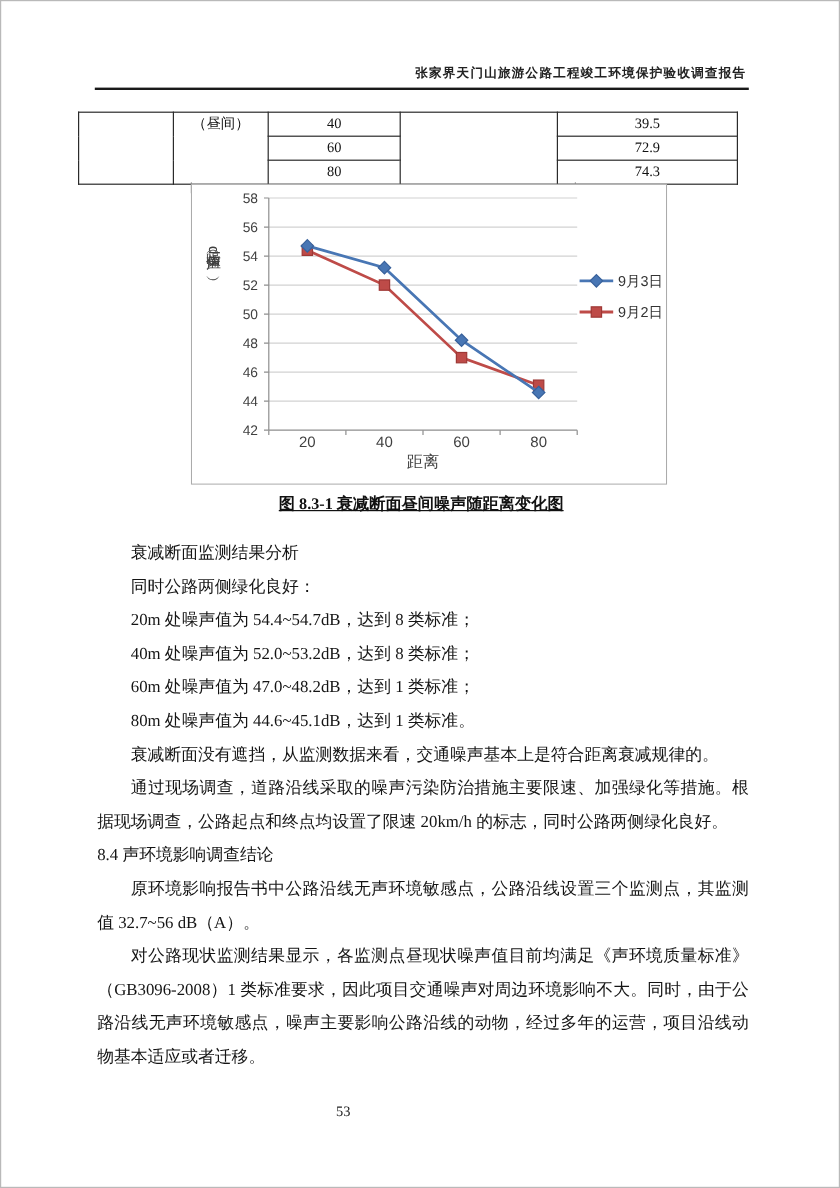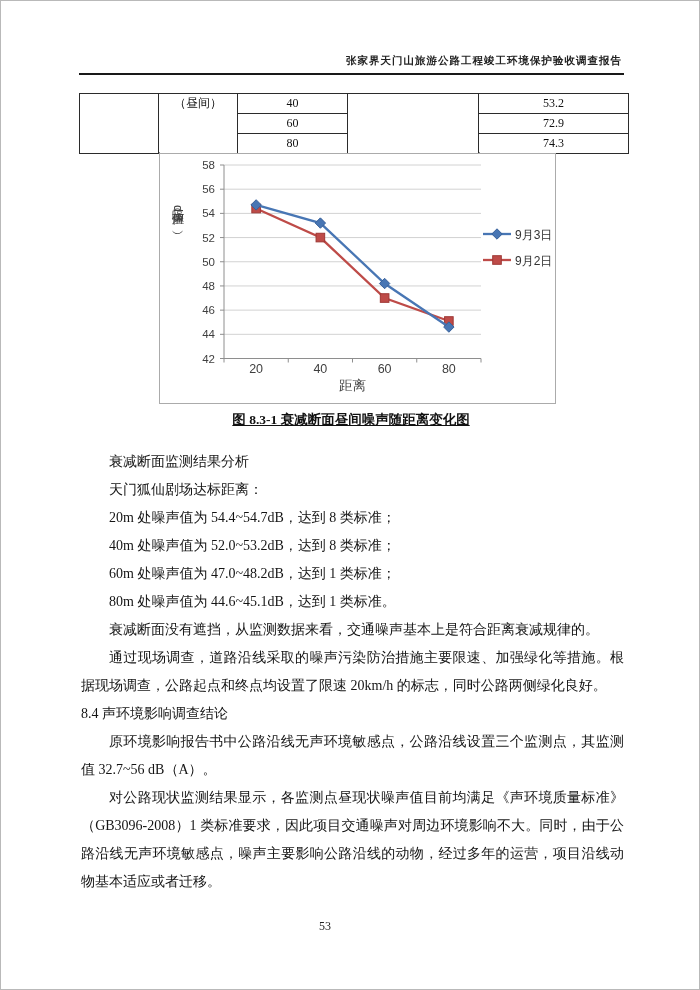--- a/index.html
+++ b/index.html
@@ -8,21 +8,21 @@
     background:#fff;border:1px solid #b9b9b9;overflow:hidden;
     font-family:"Liberation Serif",serif;color:#1a1a1a;
   }
   .header-title{
     position:absolute;top:53px;right:77px;
     font-family:"Liberation Sans",sans-serif;font-size:10.5px;font-weight:bold;
     letter-spacing:1px;color:#222;
   }
   .header-rule{position:absolute;left:78px;top:72px;width:545px;height:2px;background:#191919;}
   table.data-table{
-    position:absolute;left:78px;top:92px;border-collapse:collapse;table-layout:fixed;
+    position:absolute;left:64px;top:92px;border-collapse:collapse;table-layout:fixed;
     font-size:12px;color:#111;
   }
   table.data-table td{
     border:1px solid #2b2b2b;height:19px;padding:0;text-align:center;
     font-family:"Liberation Serif",serif;overflow:hidden;
   }
   td.cell-top{vertical-align:top;line-height:19px;}
   .table-stub{position:absolute;width:1px;height:9px;background:#8a8a8a;top:151px;}
   .chart-wrap{position:absolute;left:158px;top:152px;width:397px;height:251px;}
   svg{font-family:"Liberation Sans",sans-serif;}
@@ -31,21 +31,21 @@
     font-size:13.5px;font-weight:bold;color:#111;text-decoration:underline;
   }
   .body-text{
     position:absolute;left:80px;top:447px;width:543px;
     font-size:14px;line-height:28px;text-align:justify;color:#141414;
   }
   .body-text p{margin:0;text-indent:2em;}
   .body-text p.heading{text-indent:0;}
   .page-number{
     position:absolute;left:0;bottom:55px;width:570px;text-align:center;
-    font-size:12px;color:#222;padding-left:39px;
+    font-size:12px;color:#222;
   }
 </style>
 </head>
 <body>
 
 <div class="page">
 
   <div class="header-title">张家界天门山旅游公路工程竣工环境保护验收调查报告</div>
   <div class="header-rule"></div>
 
@@ -56,21 +56,21 @@
         <col style="width:110px">
         <col style="width:131px">
         <col style="width:150px">
     </colgroup>
     <tbody>
       <tr>
         <td rowspan="3" class="cell-top"></td>
         <td rowspan="3" class="cell-top">（昼间）</td>
         <td>40</td>
         <td rowspan="3" class="cell-top"></td>
-        <td>53.2</td>
+        <td>39.5</td>
       </tr>
       <tr>
         <td>60</td>
         <td>72.9</td>
       </tr>
       <tr>
         <td>80</td>
         <td>74.3</td>
       </tr>
     </tbody>
@@ -136,21 +136,21 @@
         <line x1="324" y1="107" x2="352" y2="107" stroke="#BE4B48" stroke-width="2.3"></line>
         <rect x="333.7" y="102.7" width="8.6" height="8.6" fill="#BE4B48" stroke="#9E3835"></rect>
         <text x="356" y="111.5" font-size="12" fill="#333333">9月2日</text>
       </svg>
   </div>
 
   <div class="figure-caption">图 8.3-1  衰减断面昼间噪声随距离变化图</div>
 
   <div class="body-text">
     <p>衰减断面监测结果分析</p>
-    <p>天门狐仙剧场达标距离：</p>
+    <p>同时公路两侧绿化良好：</p>
     <p>20m 处噪声值为 54.4~54.7dB，达到 8 类标准；</p>
     <p>40m 处噪声值为 52.0~53.2dB，达到 8 类标准；</p>
     <p>60m 处噪声值为 47.0~48.2dB，达到 1 类标准；</p>
     <p>80m 处噪声值为 44.6~45.1dB，达到 1 类标准。</p>
     <p>衰减断面没有遮挡，从监测数据来看，交通噪声基本上是符合距离衰减规律的。</p>
     <p>通过现场调查，道路沿线采取的噪声污染防治措施主要限速、加强绿化等措施。根据现场调查，公路起点和终点均设置了限速 20km/h 的标志，同时公路两侧绿化良好。</p>
     <p class="heading">8.4 声环境影响调查结论</p>
     <p>原环境影响报告书中公路沿线无声环境敏感点，公路沿线设置三个监测点，其监测值 32.7~56 dB（A）。</p>
     <p>对公路现状监测结果显示，各监测点昼现状噪声值目前均满足《声环境质量标准》（GB3096-2008）1 类标准要求，因此项目交通噪声对周边环境影响不大。同时，由于公路沿线无声环境敏感点，噪声主要影响公路沿线的动物，经过多年的运营，项目沿线动物基本适应或者迁移。</p>
   </div>

